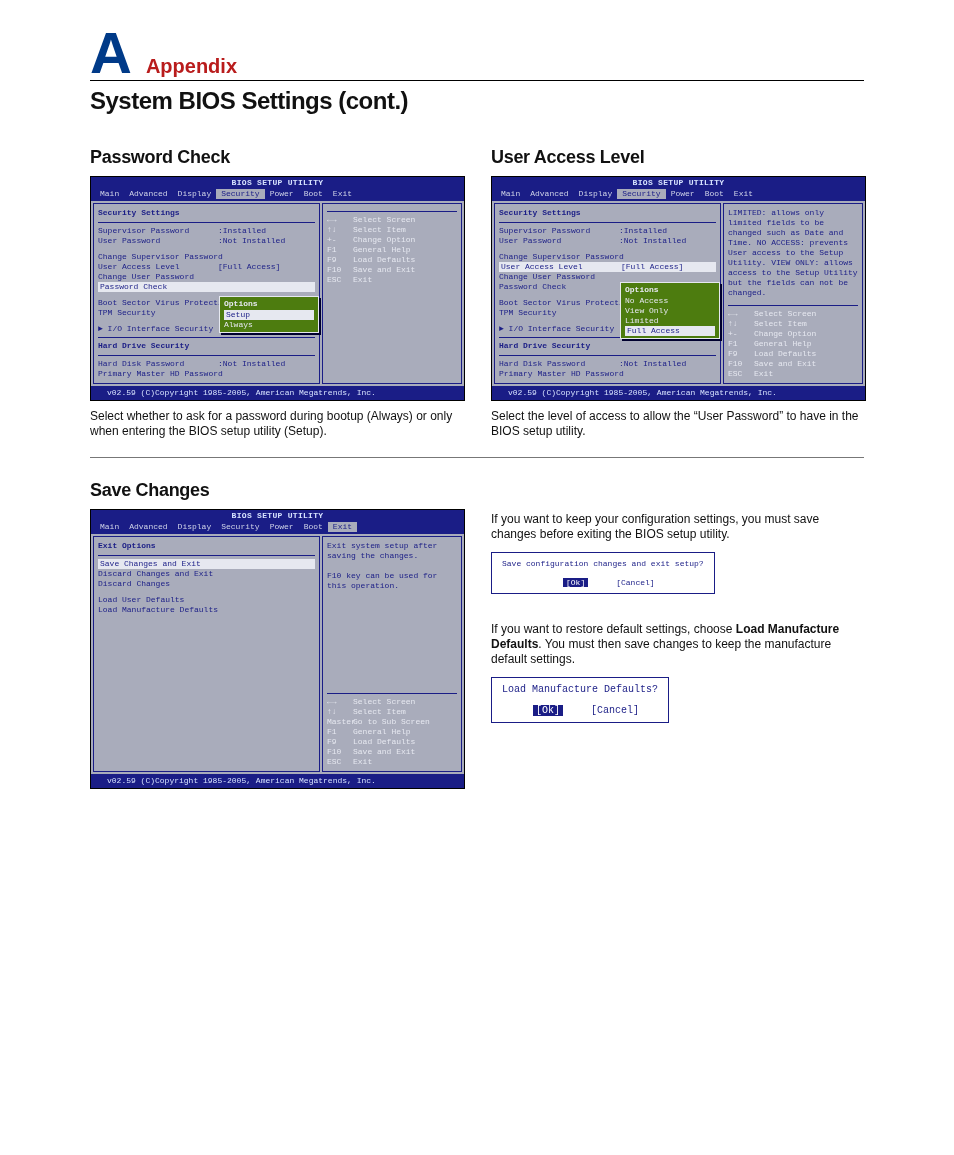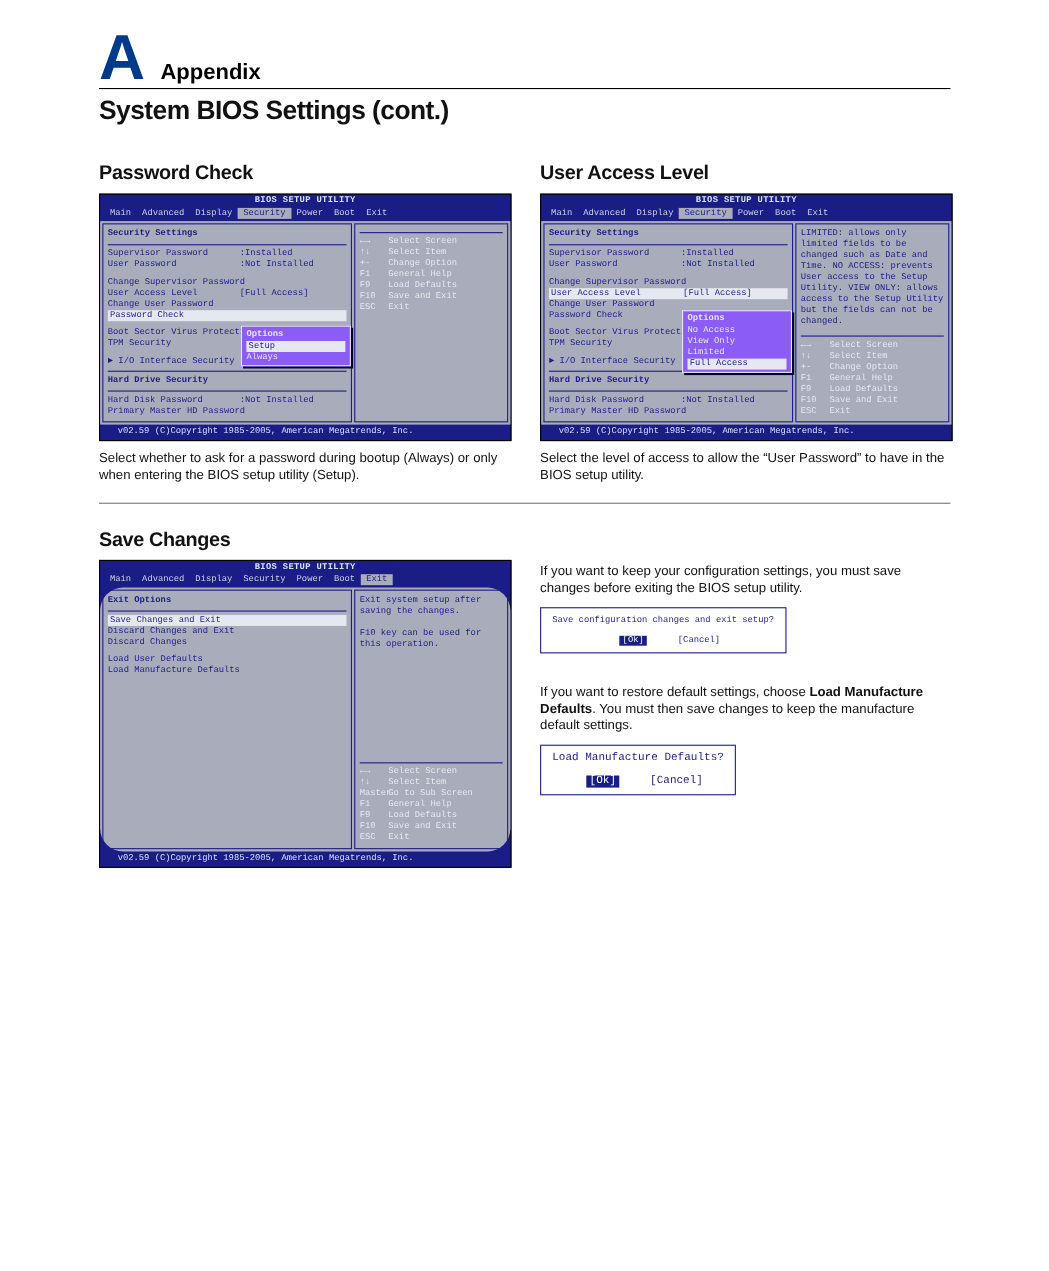--- a/index.html
+++ b/index.html
@@ -21,21 +21,21 @@
   .appendix-letter {
     font-size: 58px;
     font-weight: 700;
     color: #003a88;
     line-height: 0.8;
     margin-right: 14px;
   }
   .appendix-word {
     font-size: 20px;
     font-weight: 700;
-    color: #000000;
+    color: #b91c1c;
   }
   .page-title {
     font-size: 24px;
     font-weight: 700;
     margin: 6px 0 28px 0;
     letter-spacing: -0.5px;
   }
   .row {
     display: flex;
     gap: 28px;
@@ -133,21 +133,21 @@
   .kv .k { flex: 0 0 120px; }
   .kv .v { flex: 1; }
   .hl-line {
     background: #e6e8f0;
     color: #1a1d86;
     display: flex;
     padding: 0 2px;
   }
   .popup {
     position: absolute;
-    background: #8b5cf6;
+    background: #4d7c0f;
     color: #e6e8f0;
     border: 1px solid #e6e8f0;
     padding: 2px 4px;
     font-size: 8px;
     box-shadow: 2px 2px 0 #00002e;
   }
   .popup .ptitle { color: #e6e8f0; font-weight: 700; margin-bottom: 1px;}
   .popup .psel { background: #e6e8f0; color: #1a1d86; padding: 0 2px; }
   .bios-help {
     color: #1a1d86;
@@ -353,21 +353,21 @@
       <div class="bios-title">BIOS SETUP UTILITY</div>
       <div class="bios-menu">
         <span>Main</span>
         <span>Advanced</span>
         <span>Display</span>
         <span>Security</span>
         <span>Power</span>
         <span>Boot</span>
         <span class="sel">Exit</span>
       </div>
-      <div class="bios-body" style="min-height:240px;border-radius:21px;">
+      <div class="bios-body" style="min-height:240px;">
         <div class="bios-left">
           <div class="bios-sec-title">Exit Options</div>
           <div class="hr"></div>
           <div class="hl-line">
               <span>Save Changes and Exit</span>
             </div>
           <div>Discard Changes and Exit</div>
           <div>Discard Changes</div>
           <div style="height:6px"></div>
           <div>Load User Defaults</div>

